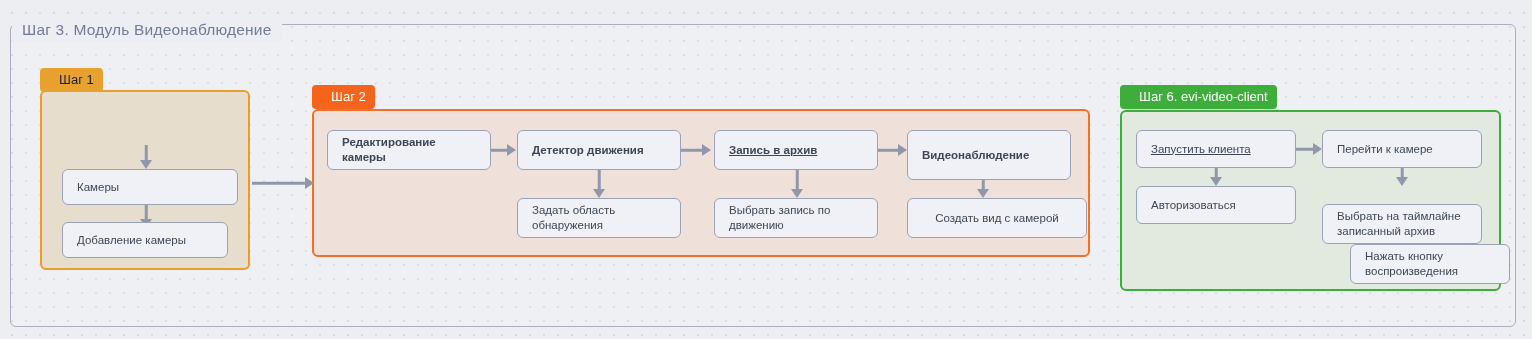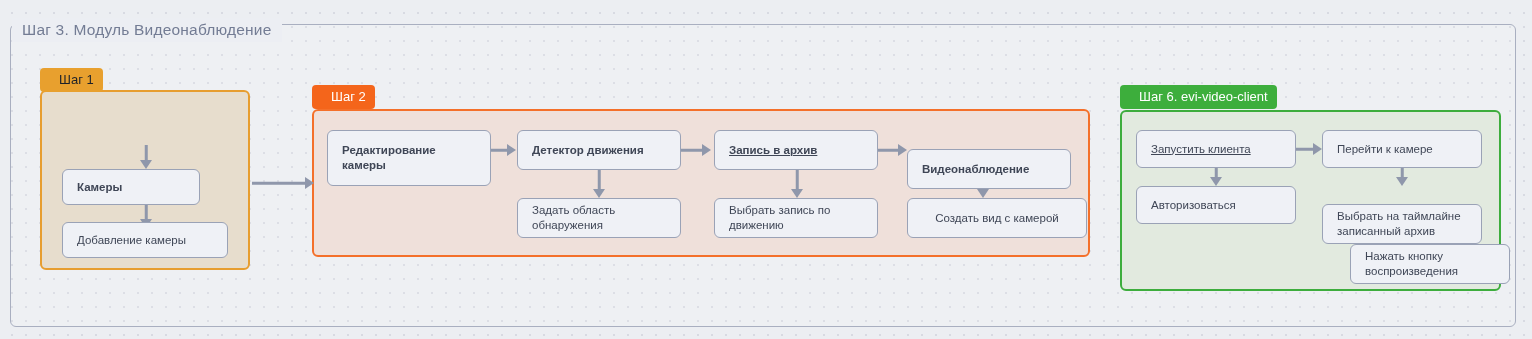--- a/index.html
+++ b/index.html
@@ -182,37 +182,37 @@
   <div id="module-header">Шаг 3. Модуль Видеонаблюдение</div>
 
   <div class="group group-step1"></div>
   <div class="group-label label-step1">Шаг 1</div>
 
   <div class="arrow arrow-v" style="left:139px; top:145px; width:14px; height:24px;">
     <div class="shaft" style="height:16px;"></div>
       <div class="head"></div>
   </div>
 
-  <div class="node left" style="left:62px; top:169px; width:138px; height:36px;font-weight:bold;">Камеры</div>
+  <div class="node left" style="left:62px; top:169px; width:176px; height:36px;">Камеры</div>
   <div class="arrow arrow-v" style="left:139px; top:205px; width:14px; height:23px;">
     <div class="shaft" style="height:15px;"></div>
       <div class="head"></div>
   </div>
 
   <div class="node left" style="left:62px; top:222px; width:166px; height:36px;">Добавление камеры</div>
 
   <div class="arrow arrow-h" style="left:252px; top:176px; width:62px; height:14px;">
     <div class="shaft" style="width:53px;"></div>
       <div class="head"></div>
   </div>
 
   <div class="group group-step2"></div>
   <div class="group-label label-step2">Шаг 2</div>
 
-  <div class="node bold left" style="left:327px; top:130px; width:164px; height:56px;">Редактирование камеры</div>
+  <div class="node bold left" style="left:327px; top:130px; width:164px; height:40px;">Редактирование камеры</div>
   <div class="arrow arrow-h" style="left:491px; top:143px; width:25px; height:14px;">
     <div class="shaft" style="width:16px;"></div>
       <div class="head"></div>
   </div>
 
   <div class="node bold left" style="left:517px; top:130px; width:164px; height:40px;">Детектор движения</div>
   <div class="arrow arrow-h" style="left:681px; top:143px; width:30px; height:14px;">
     <div class="shaft" style="width:21px;"></div>
       <div class="head"></div>
   </div>
@@ -224,21 +224,21 @@
   <div class="node bold left" style="left:714px; top:130px; width:164px; height:40px;text-decoration:underline;">Запись в архив</div>
   <div class="arrow arrow-h" style="left:878px; top:143px; width:29px; height:14px;">
     <div class="shaft" style="width:20px;"></div>
       <div class="head"></div>
   </div>
   <div class="arrow arrow-v" style="left:790px; top:170px; width:14px; height:28px;">
     <div class="shaft" style="height:20px;"></div>
       <div class="head"></div>
   </div>
 
-  <div class="node bold left" style="left:907px; top:130px; width:164px; height:40px;margin-top:19px;">Видеонаблюдение</div>
+  <div class="node bold left" style="left:907px; top:130px; width:164px; height:50px;">Видеонаблюдение</div>
   <div class="arrow arrow-v" style="left:976px; top:170px; width:14px; height:28px;">
     <div class="shaft" style="height:20px;"></div>
       <div class="head"></div>
   </div>
 
   <div class="node left" style="left:517px; top:198px; width:164px; height:40px;">Задать область обнаружения</div>
   <div class="node left" style="left:714px; top:198px; width:164px; height:40px;">Выбрать запись по движению</div>
   <div class="node center" style="left:907px; top:198px; width:180px; height:40px;">Создать вид с камерой</div>
 
   <div class="group group-step4"></div>

